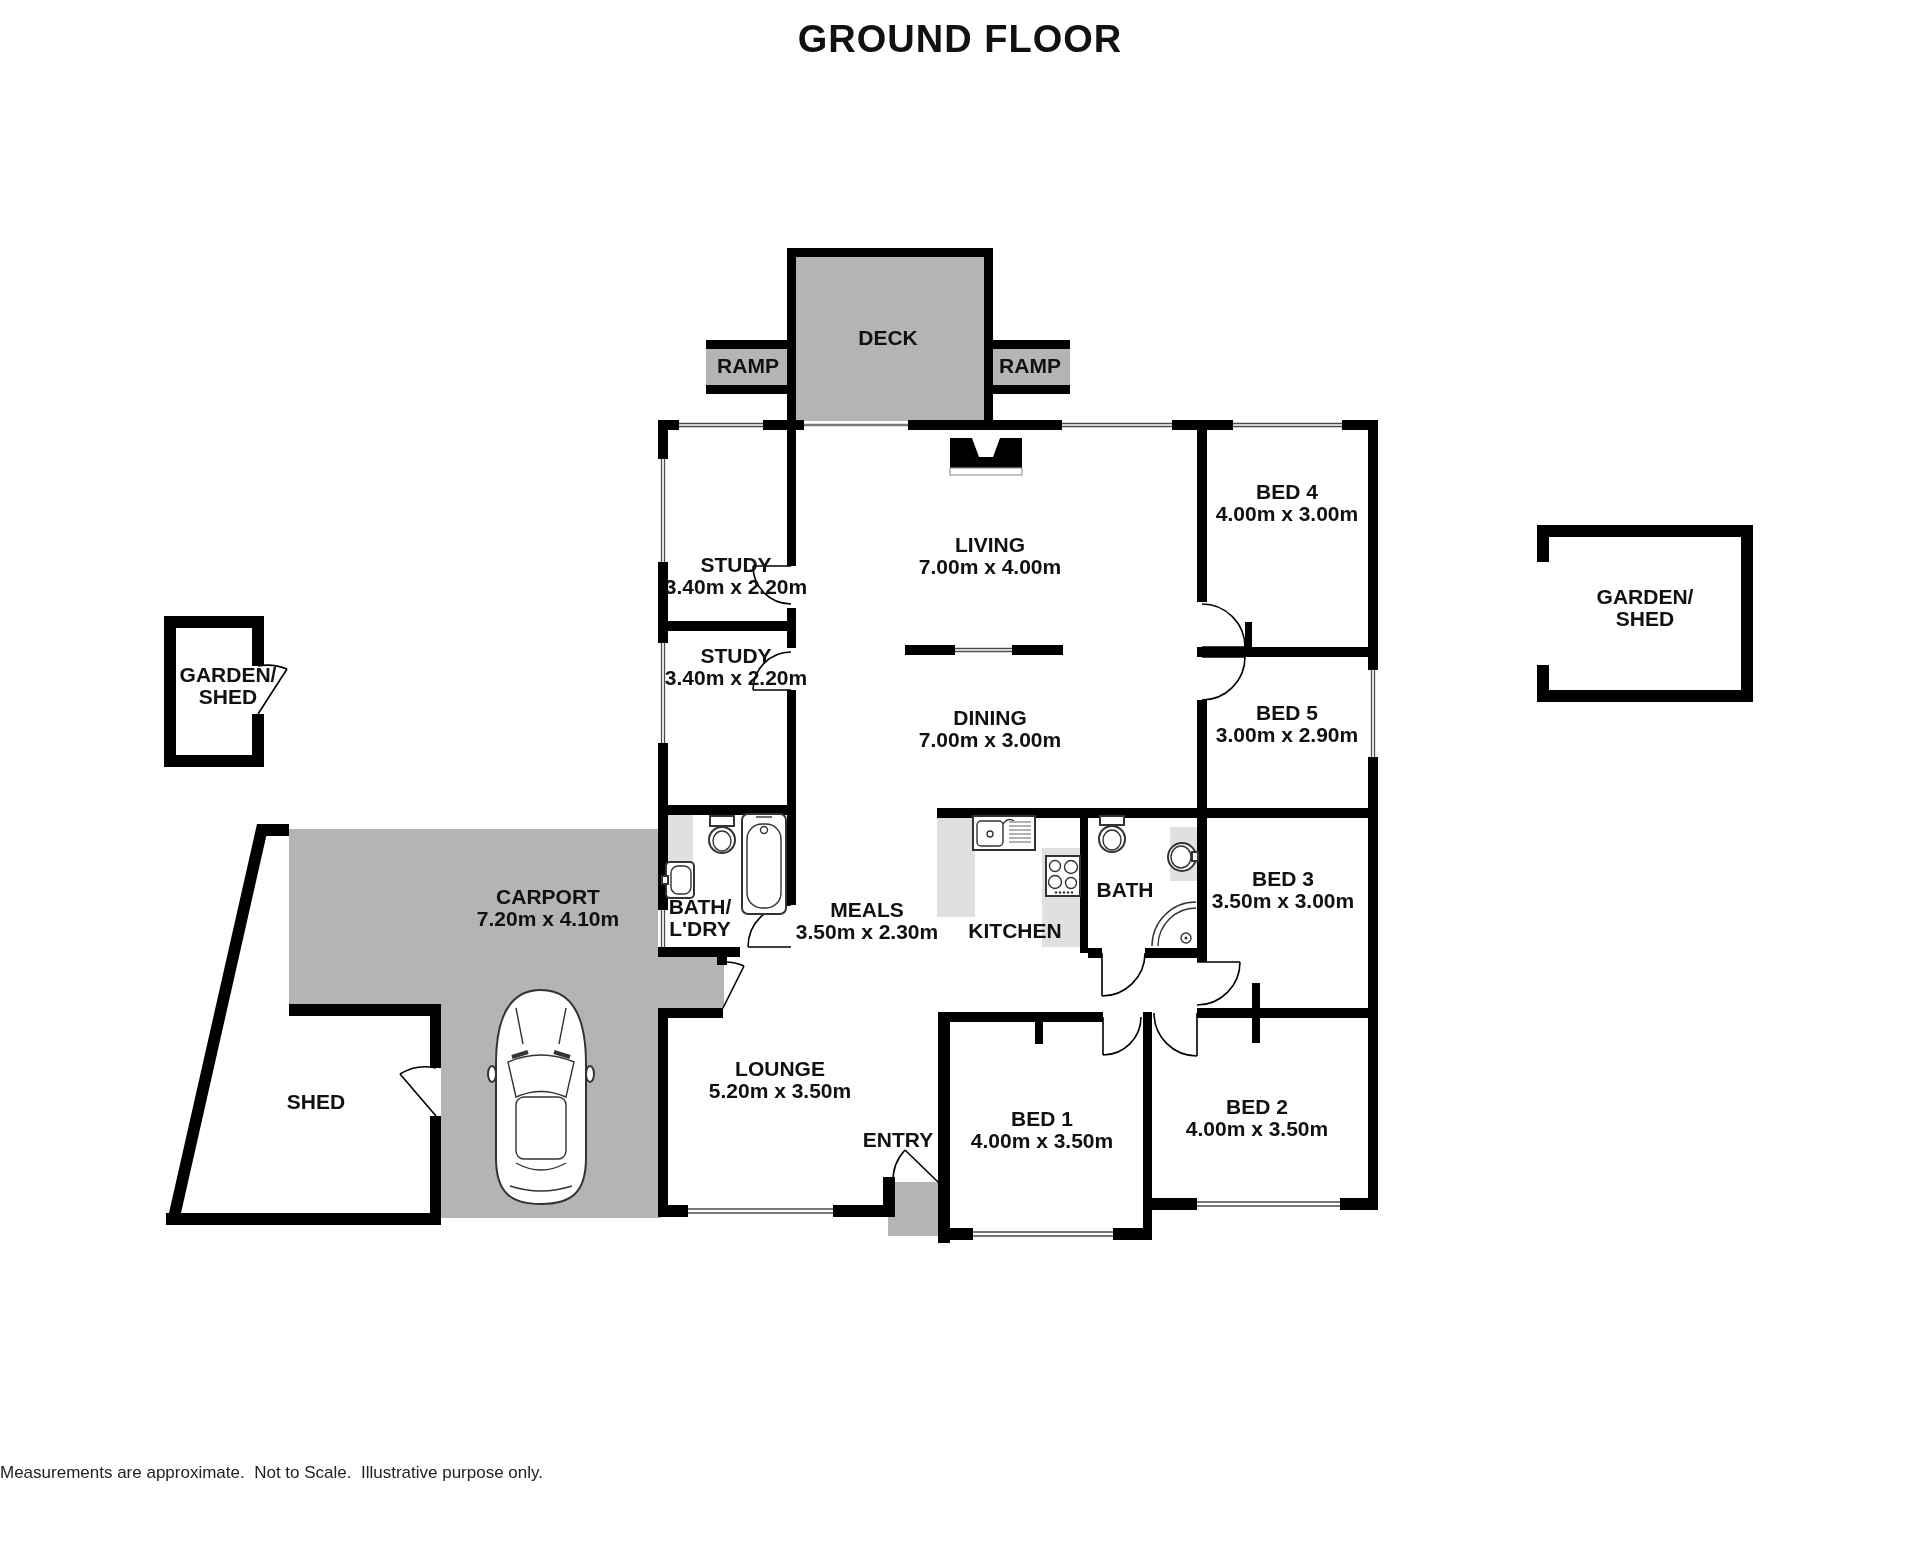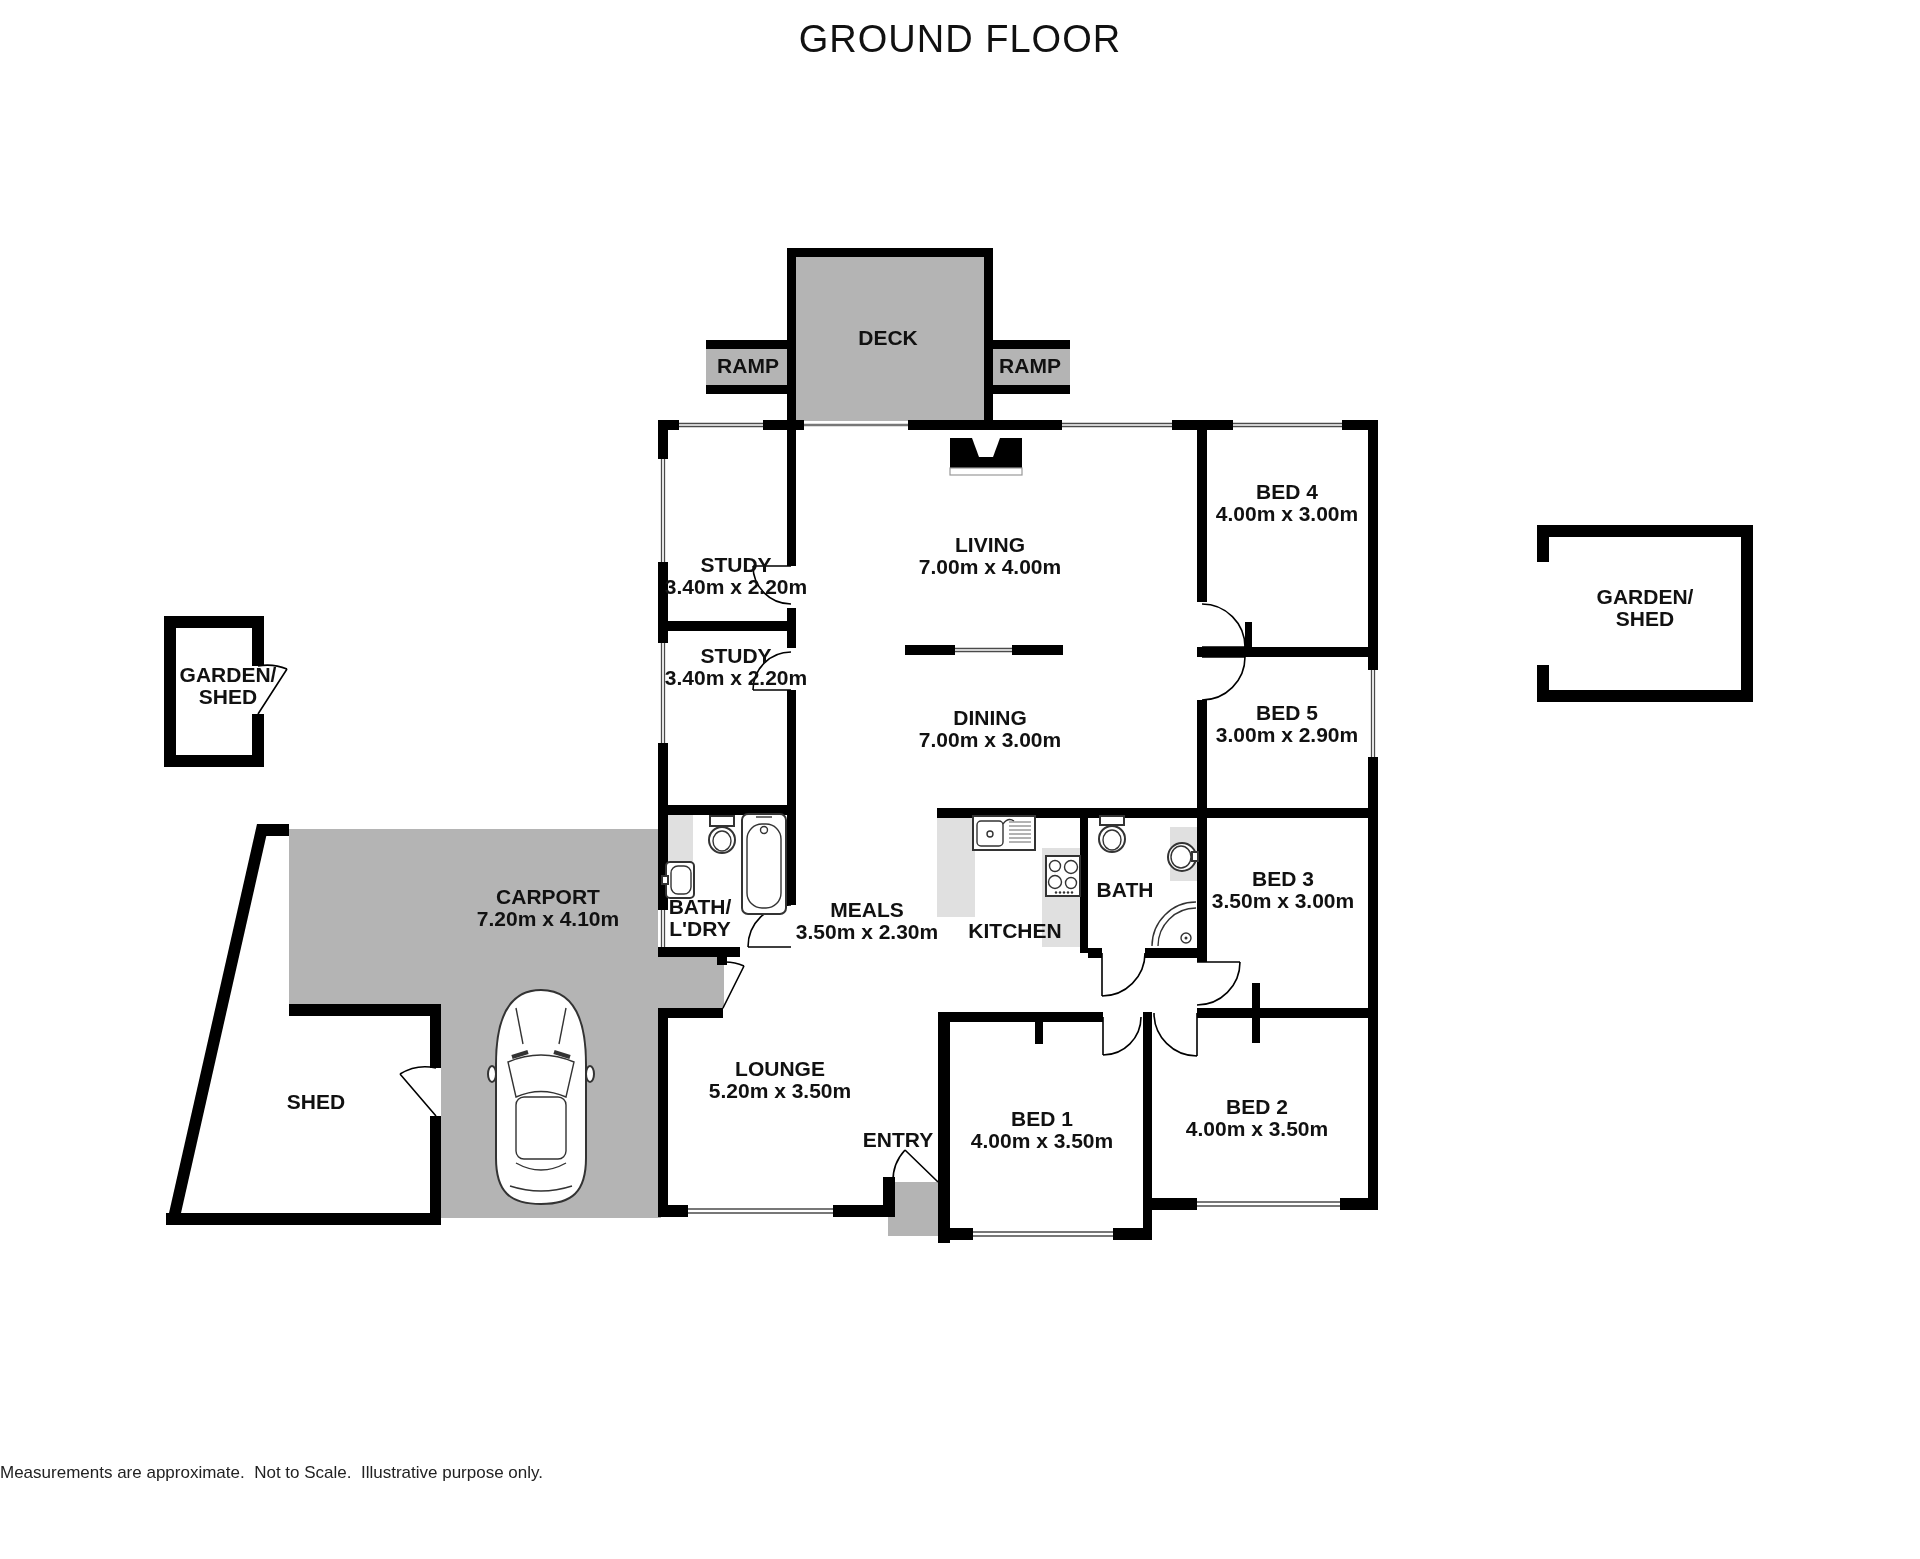--- a/index.html
+++ b/index.html
@@ -1,19 +1,19 @@
 <!DOCTYPE html>
 <html><head>
 <meta charset="utf-8">
 <style>
   html,body{margin:0;padding:0;background:#ffffff;}
   #page{position:relative;width:1920px;height:1559px;background:#ffffff;overflow:hidden;
         font-family:"Liberation Sans", sans-serif;}
   #plan-title{position:absolute;left:0;top:18px;width:100%;text-align:center;
-        font-size:38px;font-weight:400;letter-spacing:1px;color:#111;}
+        font-size:38px;font-weight:700;letter-spacing:1px;color:#111;}
   #plan-footer{position:absolute;left:0;top:1463px;width:100%;text-align:left;
         font-size:17px;font-weight:400;color:#222;white-space:pre;}
   svg{position:absolute;left:0;top:0;}
   .room-label{font-family:"Liberation Sans",sans-serif;font-weight:bold;font-size:21px;fill:#111;}
   .wall{fill:#000000;}
   .outdoor{fill:#b4b4b4;}
   .counter{fill:#e0e0e0;}
   .winline{stroke:#4a4a4a;stroke-width:1.3;}
   .door{stroke:#000;stroke-width:1.6;fill:none;}
   .fix{stroke:#333;stroke-width:2;fill:#ffffff;}

